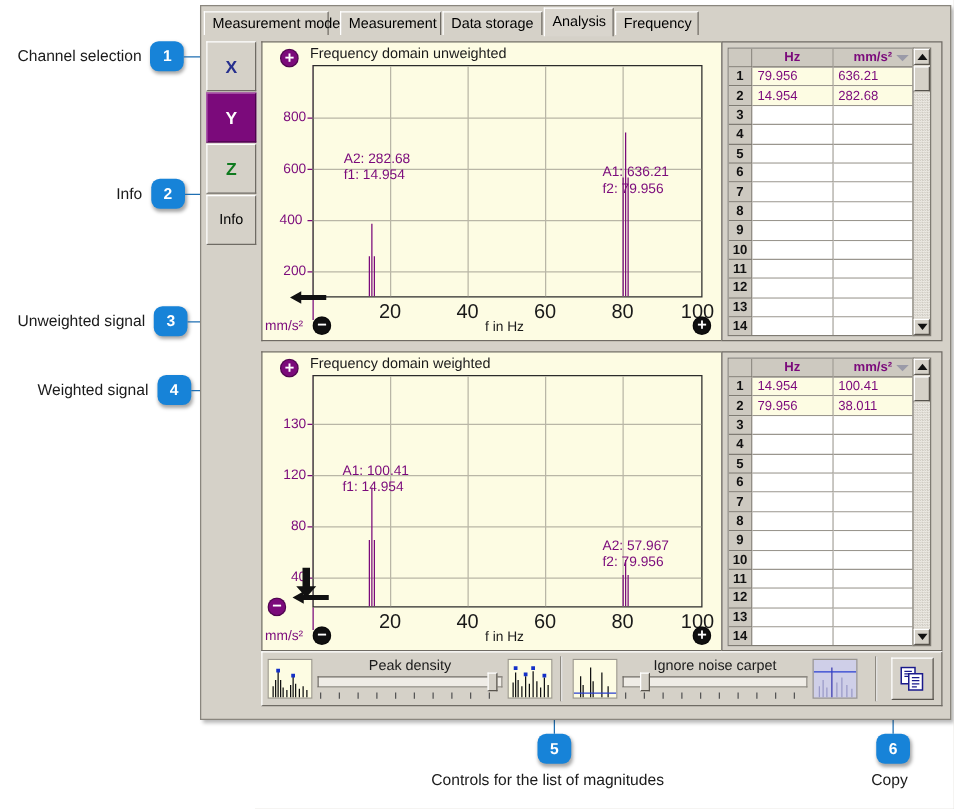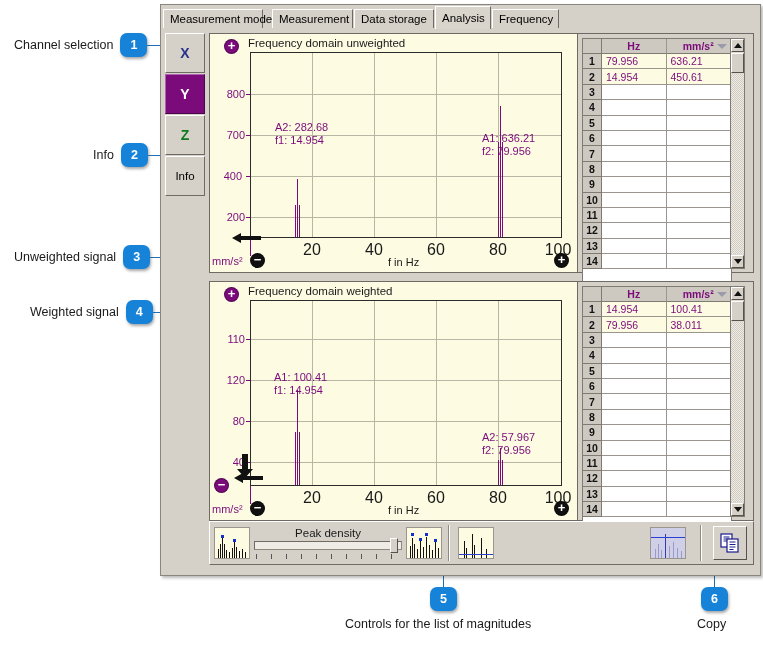--- a/index.html
+++ b/index.html
@@ -99,21 +99,21 @@
 
   
   .arrow{position:absolute;}
 
   
   .tablebox{
     position:absolute;left:368px;top:0;width:177px;height:240px;
     background:#d5d1c8;border:1px solid #6f6b64;box-sizing:border-box;
     padding:3px 2px 2px 3px;
   }
-  .grid{position:absolute;left:4px;top:4px;width:150px;height:263px;
+  .grid{position:absolute;left:4px;top:4px;width:150px;height:231px;
         border:1px solid #7f7b73;background:#fff;box-sizing:border-box;overflow:hidden;}
   .grow{display:flex;height:15.4px;box-sizing:border-box;}
   .gnum{width:19px;background:#cdc9c0;border-right:1px solid #7f7b73;
         border-bottom:1px solid #7f7b73;font-size:10.5px;font-weight:bold;
         display:flex;align-items:center;justify-content:center;box-sizing:border-box;color:#111;}
   .gcell{flex:1;border-right:1px solid #9a968e;border-bottom:1px solid #9a968e;
          font-size:10.5px;color:#7b0a7b;display:flex;align-items:center;
          padding-left:4px;box-sizing:border-box;background:#fff;}
   .grow.filled .gcell{background:#fdfce3;}
   .ghead{display:flex;height:15px;box-sizing:border-box;}
@@ -234,21 +234,21 @@
         <div class="plotbox">
           <div class="circ purple" style="left:14px;top:5px;">
               <span>+</span>
             </div>
           <div class="plot-title">Frequency domain unweighted</div>
 
           <div class="yaxisline" style="left:40px;top:18px;height:204px;"></div>
 
           <div class="ytick" style="top:60px;width:30px;left:5px;">800</div>
           <div class="ytickmark" style="left:36px;top:60px;"></div>
-          <div class="ytick" style="top:101px;width:30px;left:5px;">700</div>
+          <div class="ytick" style="top:101px;width:30px;left:5px;">600</div>
           <div class="ytickmark" style="left:36px;top:101px;"></div>
           <div class="ytick" style="top:142px;width:30px;left:2px;">400</div>
           <div class="ytickmark" style="left:36px;top:142px;"></div>
           <div class="ytick" style="top:183px;width:30px;left:5px;">200</div>
           <div class="ytickmark" style="left:36px;top:183px;"></div>
 
           <div class="graph">
             <div class="gridh" style="top:41px;"></div>
             <div class="gridh" style="top:82px;"></div>
             <div class="gridh" style="top:123px;"></div>
@@ -305,21 +305,21 @@
               </div>
             </div>
             <div class="grow filled">
               <div class="gnum">1</div>
               <div class="gcell">79.956</div>
               <div class="gcell">636.21</div>
             </div>
             <div class="grow filled">
               <div class="gnum">2</div>
               <div class="gcell">14.954</div>
-              <div class="gcell">450.61</div>
+              <div class="gcell">282.68</div>
             </div>
             <div class="grow">
                 <div class="gnum">3</div>
                 <div class="gcell"></div>
                 <div class="gcell"></div>
               </div>
             <div class="grow">
                 <div class="gnum">4</div>
                 <div class="gcell"></div>
                 <div class="gcell"></div>
@@ -390,21 +390,21 @@
 
       <div class="panel bottom">
         <div class="plotbox">
           <div class="circ purple" style="left:14px;top:5px;">
               <span>+</span>
             </div>
           <div class="plot-title">Frequency domain weighted</div>
 
           <div class="yaxisline" style="left:40px;top:18px;height:204px;"></div>
 
-          <div class="ytick" style="top:57px;width:30px;left:5px;">110</div>
+          <div class="ytick" style="top:57px;width:30px;left:5px;">130</div>
           <div class="ytickmark" style="left:36px;top:57px;"></div>
           <div class="ytick" style="top:98px;width:30px;left:5px;">120</div>
           <div class="ytickmark" style="left:36px;top:98px;"></div>
           <div class="ytick" style="top:139px;width:30px;left:5px;">80</div>
           <div class="ytickmark" style="left:36px;top:139px;"></div>
           <div class="ytick" style="top:180px;width:30px;left:5px;">40</div>
           <div class="ytickmark" style="left:36px;top:180px;"></div>
 
           <div class="graph">
             <div class="gridh" style="top:38px;"></div>
@@ -611,20 +611,37 @@
       <div class="ctrlgroup" style="left:248px;width:236px;">
         <div class="thumbimg" style="left:0;">
           <div class="spark" style="left:5px;height:17px;"></div>
           <div class="spark" style="left:7px;height:10px;"></div>
           <div class="spark" style="left:13px;height:24px;"></div>
           <div class="spark" style="left:15px;height:13px;"></div>
           <div class="spark" style="left:22px;height:20px;"></div>
           <div class="spark" style="left:27px;height:9px;"></div>
           <div class="sparkline" style="bottom:3px;"></div>
         </div>
+        <div class="sldwrap" style="left:40px;width:148px;height:32px;">
+          <div class="sldtitle">Ignore noise carpet</div>
+          <div class="sldtrack" style="width:148px;"></div>
+          <div class="sldthumb" style="left:14px;"></div>
+          <div class="sldticks" style="width:148px;">
+            <i style="left:2px;"></i>
+              <i style="left:17px;"></i>
+              <i style="left:32px;"></i>
+              <i style="left:47px;"></i>
+            <i style="left:62px;"></i>
+              <i style="left:77px;"></i>
+              <i style="left:92px;"></i>
+              <i style="left:107px;"></i>
+            <i style="left:122px;"></i>
+              <i style="left:137px;"></i>
+          </div>
+        </div>
         <div class="thumbimg" style="left:192px;background:#cfcfe8;">
           <div class="spark" style="left:4px;height:9px;background:#9a9ac8;"></div>
           <div class="spark" style="left:7px;height:14px;background:#9a9ac8;"></div>
           <div class="spark" style="left:10px;height:8px;background:#9a9ac8;"></div>
           <div class="spark" style="left:14px;height:24px;background:#3a3ab0;"></div>
           <div class="spark" style="left:18px;height:12px;background:#9a9ac8;"></div>
           <div class="spark" style="left:22px;height:16px;background:#9a9ac8;"></div>
           <div class="spark" style="left:26px;height:10px;background:#9a9ac8;"></div>
           <div class="spark" style="left:30px;height:7px;background:#9a9ac8;"></div>
           <div class="sparkline" style="top:9px;"></div>

